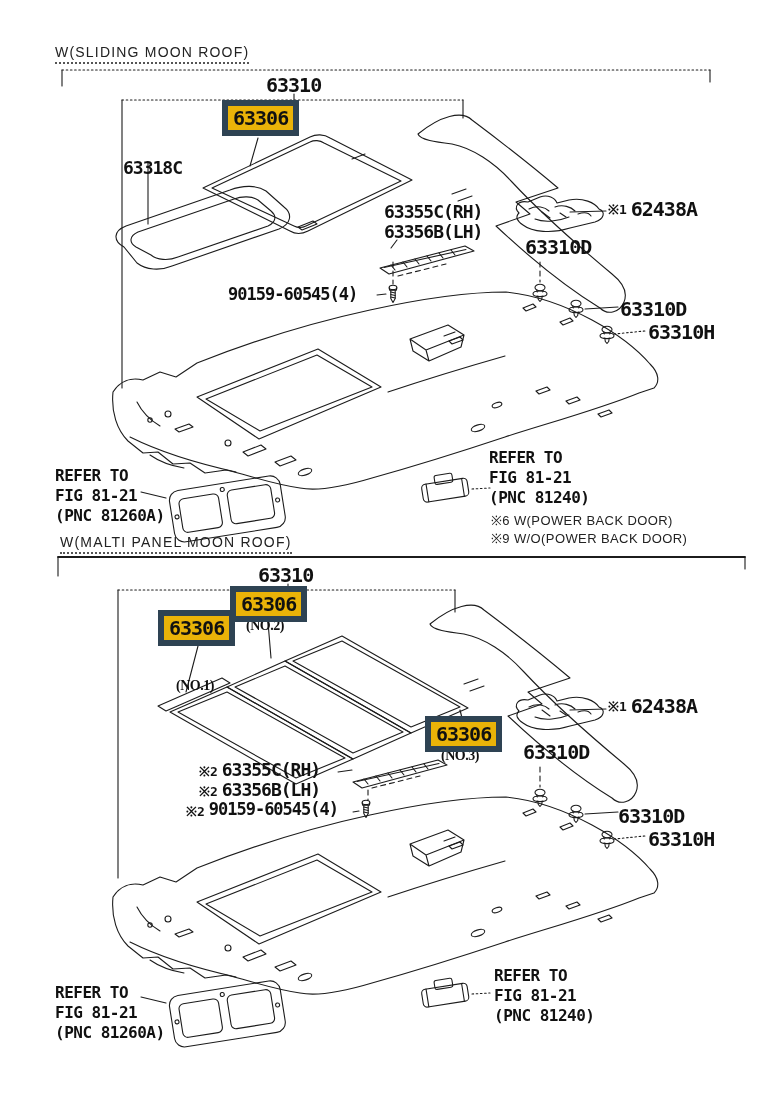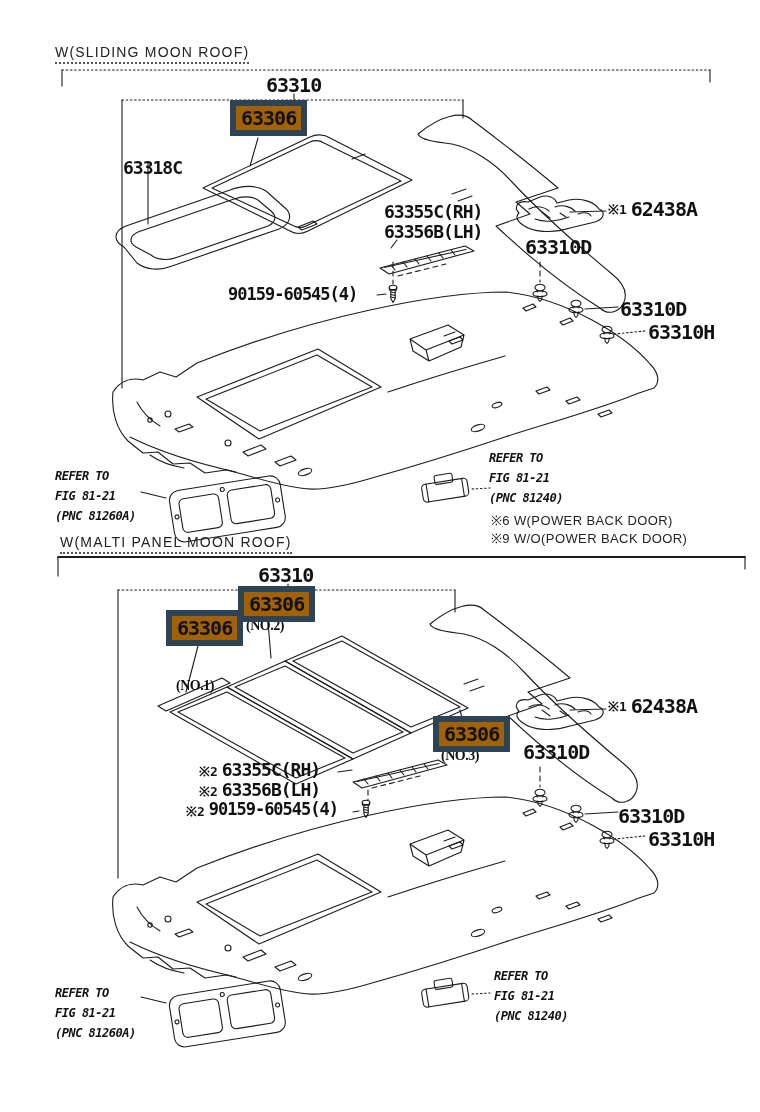--- a/index.html
+++ b/index.html
@@ -8,25 +8,25 @@
   svg.art{position:absolute;left:0;top:0;stroke:#1c1c1c;fill:none;stroke-width:1.1;
           stroke-linejoin:round;stroke-linecap:round;}
   .lbl{position:absolute;white-space:nowrap;color:#111;z-index:3;}
   .pn{font-family:"DejaVu Sans Mono",monospace;font-weight:bold;letter-spacing:-1px;}
   .pn20{font-size:20px;}
   .pn18{font-size:18px;}
   .pn17{font-size:17px;}
   .hdr{font-size:14px;letter-spacing:1.2px;color:#222;border-bottom:2px dotted #555;
        padding-bottom:2px;background:transparent;}
   .note{font-size:13px;letter-spacing:0.4px;color:#222;}
-  .refer{font-family:"DejaVu Sans Mono",monospace;font-weight:bold;font-size:12px;
-         line-height:20px;letter-spacing:-0.5px;font-style:italic;}
-  .numbox{position:absolute;border:6px solid #2e4353;background:#a16207;padding:0 5px;
+  .refer{font-family:"DejaVu Sans Mono",monospace;font-weight:bold;font-size:16px;
+         line-height:20px;letter-spacing:-0.5px;}
+  .numbox{position:absolute;border:6px solid #2e4353;background:#eab308;padding:0 5px;
           z-index:4;font-family:"DejaVu Sans Mono",monospace;font-weight:bold;
-          font-size:20px;letter-spacing:-1px;line-height:24px;margin-left:8px;}
+          font-size:20px;letter-spacing:-1px;line-height:24px;}
   .sub{position:absolute;z-index:2;font-family:Liberation Serif, serif;
        font-weight:bold;font-size:14px;letter-spacing:-0.5px;}
   .row{display:flex;align-items:flex-start;gap:4px;}
   .pfx{font-size:13px;font-family:"DejaVu Sans Mono",monospace;font-weight:bold;margin-top:3px;}
   .code{font-size:15px;color:#222;letter-spacing:0.5px;margin-top:26px;}
 </style>
 </head>
 <body>
 
 <svg class="art" width="760" height="1112" viewBox="0 0 760 1112">

